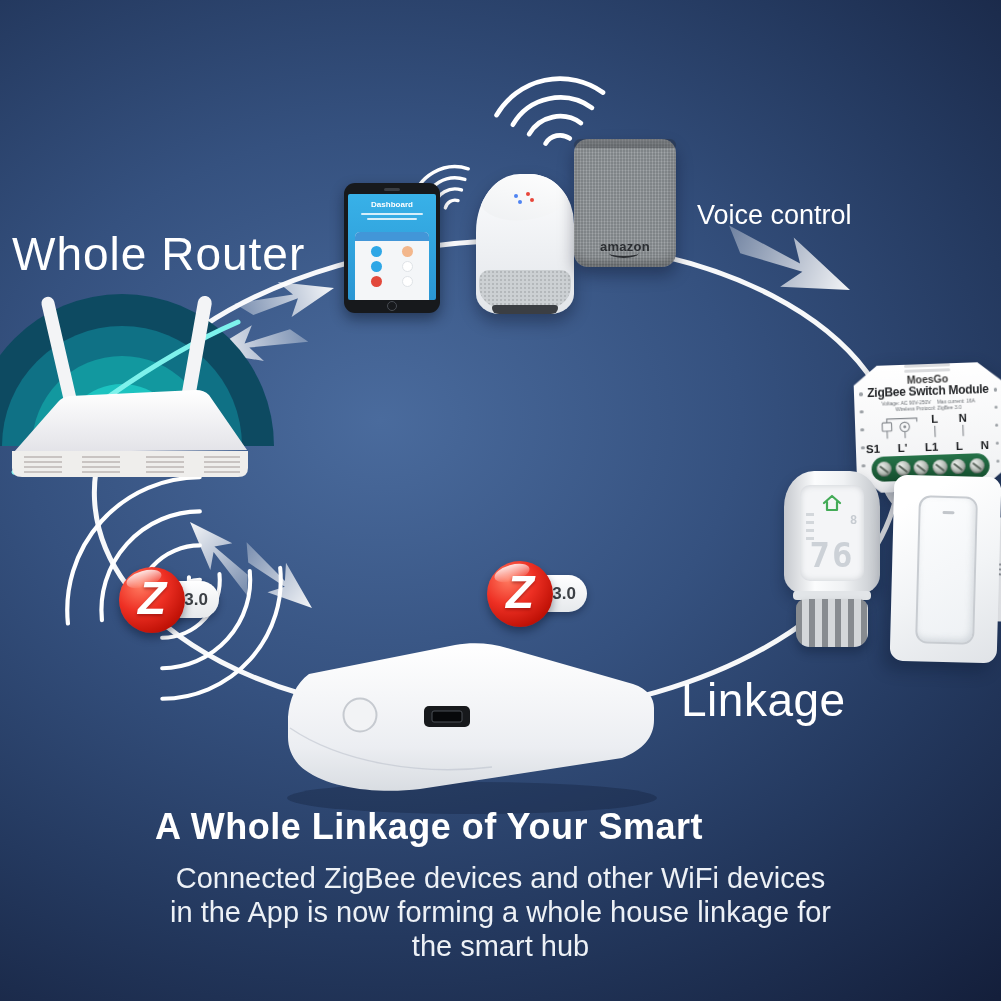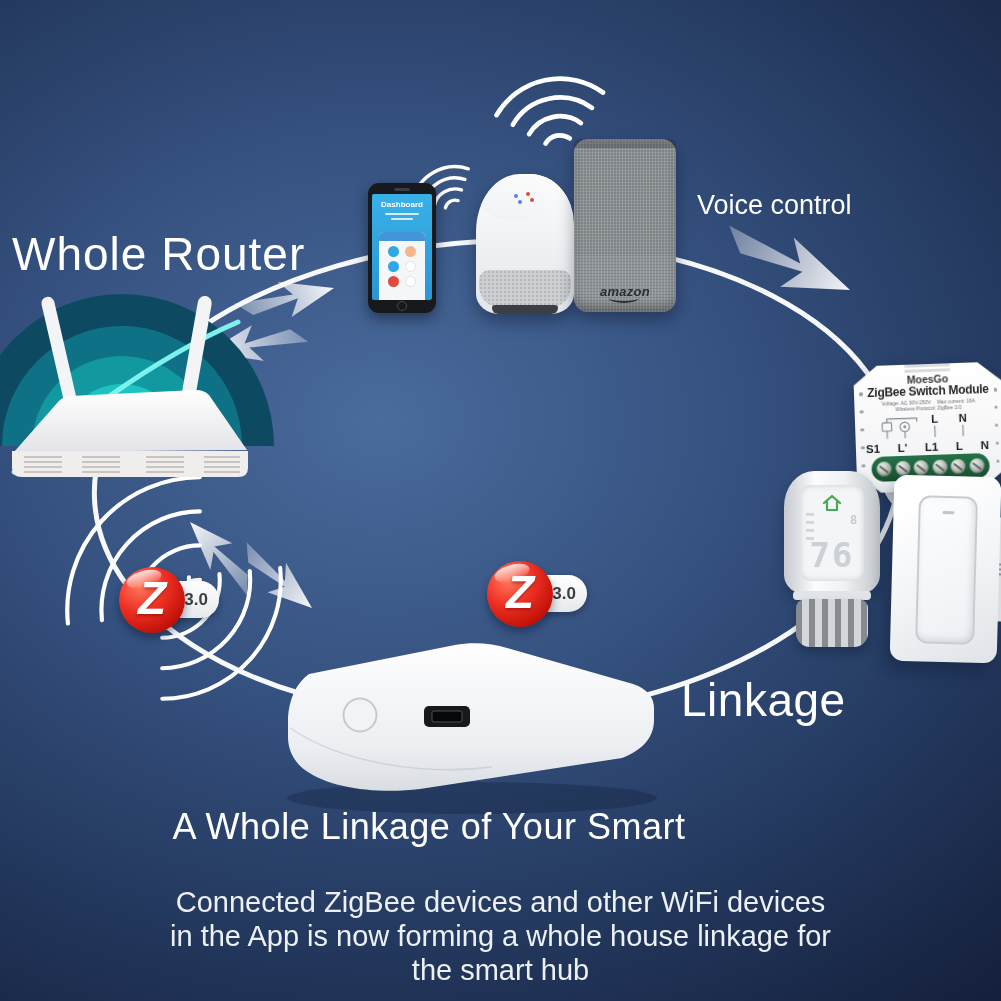--- a/index.html
+++ b/index.html
@@ -3,29 +3,29 @@
 <meta charset="utf-8">
 <style>
   html,body{margin:0;padding:0;}
   body{width:1001px;height:1001px;overflow:hidden;font-family:"Liberation Sans",sans-serif;}
   .canvas{position:relative;width:1001px;height:1001px;overflow:hidden;
     background:radial-gradient(ellipse 950px 760px at 38% 42%, #4a6b9d 0%, #35517f 38%, #24395f 68%, #141f3b 100%);}
   .deco{position:absolute;left:0;top:0;z-index:1;}
   .lbl{position:absolute;color:#fff;z-index:4;white-space:nowrap;}
   .wifi-router{left:12px;top:227px;font-size:46px;font-weight:300;letter-spacing:1px;}
   .app-control{left:318px;top:321px;font-size:27px;font-weight:300;}
-  .voice-control{left:697px;top:190px;font-size:27px;font-weight:300;}
+  .voice-control{left:697px;top:200px;font-size:27px;font-weight:300;}
   .gateway-label{left:681px;top:674px;font-size:46px;font-weight:300;line-height:52px;letter-spacing:.5px;}
-  .heading{position:absolute;left:0;top:806px;width:858px;text-align:center;font-size:36px;font-weight:normal;
+  .heading{position:absolute;left:0;top:806px;width:858px;text-align:center;font-size:36px;font-weight:bold;
     color:#fff;letter-spacing:.5px;z-index:4;}
   .bodytext{position:absolute;left:60px;top:861px;width:881px;text-align:center;font-size:29px;font-weight:300;
-    color:#edf1f6;line-height:34px;z-index:4;margin-top:24px;}
-
-  
-  .phone{position:absolute;left:368px;top:183px;width:68px;height:130px;background:#17191c;border-radius:11px;
+    color:#edf1f6;line-height:34px;z-index:4;}
+
+  
+  .phone{position:absolute;left:344px;top:183px;width:96px;height:130px;background:#17191c;border-radius:11px;
     box-shadow:0 6px 14px rgba(5,10,25,.45);z-index:2;}
   .phone-speaker{position:absolute;top:5px;left:50%;transform:translateX(-50%);width:16px;height:3px;background:#3a3e44;border-radius:2px;}
   .phone-screen{position:absolute;left:4px;right:4px;top:11px;bottom:13px;background:linear-gradient(180deg,#38b1e8,#2a96d3);
     border-radius:2px;overflow:hidden;}
   .phone-title{margin-top:6px;text-align:center;font-size:8px;font-weight:bold;color:#fff;}
   .phone-sub{height:2px;background:rgba(255,255,255,.8);margin:4px 13px 0;border-radius:1px;}
   .phone-sub.short{margin:3px 19px 0;}
   .phone-inner{position:absolute;left:7px;right:7px;top:38px;bottom:0;background:#f4f6f8;border-radius:5px 5px 0 0;}
   .phone-inner-head{height:9px;background:#4296d8;border-radius:5px 5px 0 0;}
   .phone-grid{display:grid;grid-template-columns:1fr 1fr;gap:4px 4px;padding:5px 8px;}
@@ -44,25 +44,25 @@
     border-radius:44px 44px 24px 24px/58px 50px 20px 20px;overflow:hidden;box-shadow:0 8px 16px rgba(5,10,25,.35);}
   .ghome-top{position:absolute;left:4px;top:0;width:90px;height:46px;background:linear-gradient(200deg,#ffffff,#eef0f2);
     border-radius:50%;transform:rotate(-7deg);}
   .ghome-dot{position:absolute;width:4px;height:4px;border-radius:50%;}
   .ghome-base{position:absolute;left:3px;bottom:6px;width:92px;height:38px;background-color:#ccd0d3;
     background-image:radial-gradient(#b4b8bb 0.8px, transparent 0.9px);background-size:4px 4px;
     border-radius:10px 10px 22px 22px;}
   .ghome-foot{position:absolute;left:16px;bottom:0;width:66px;height:9px;background:#3b3e43;border-radius:4px 4px 8px 8px;}
 
   
-  .echo{position:absolute;left:574px;top:139px;width:102px;height:173px;background-color:#8e9397;
+  .echo{position:absolute;left:574px;top:139px;width:102px;height:128px;background-color:#8e9397;
     background-image:repeating-linear-gradient(90deg,rgba(255,255,255,.10) 0 1.5px,rgba(0,0,0,.06) 1.5px 3px),
                      repeating-linear-gradient(0deg,rgba(255,255,255,.07) 0 1.5px,rgba(0,0,0,.05) 1.5px 3px);
     border-radius:14px;z-index:2;
-    box-shadow:inset 0 4px 6px rgba(255,255,255,.25), inset 0 -6px 10px rgba(0,0,0,.3), 0 8px 16px rgba(5,10,25,.35);font-style:italic;}
+    box-shadow:inset 0 4px 6px rgba(255,255,255,.25), inset 0 -6px 10px rgba(0,0,0,.3), 0 8px 16px rgba(5,10,25,.35);}
   .echo-top{position:absolute;top:0;left:0;right:0;height:9px;background:rgba(40,44,48,.35);border-radius:14px 14px 6px 6px;}
   .echo-brand{position:absolute;bottom:13px;width:100%;text-align:center;font-size:13px;font-weight:bold;
     color:#2c2f33;letter-spacing:.3px;}
   .echo-smile{position:absolute;bottom:9px;left:50%;transform:translateX(-54%);width:30px;height:8px;
     border-bottom:2px solid #2c2f33;border-radius:50%;}
 
   
   .badge{position:absolute;width:110px;height:70px;z-index:3;}
   .badge1{left:119px;top:565px;}
   .badge2{left:487px;top:559px;}

